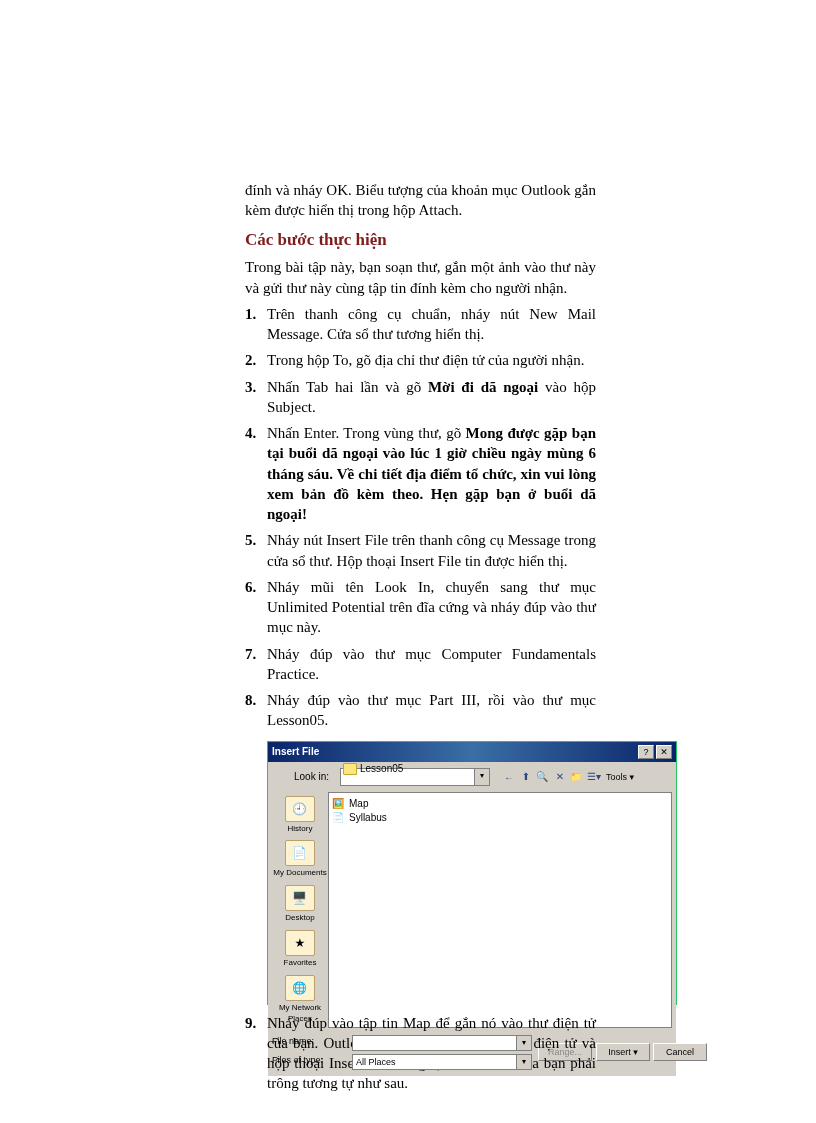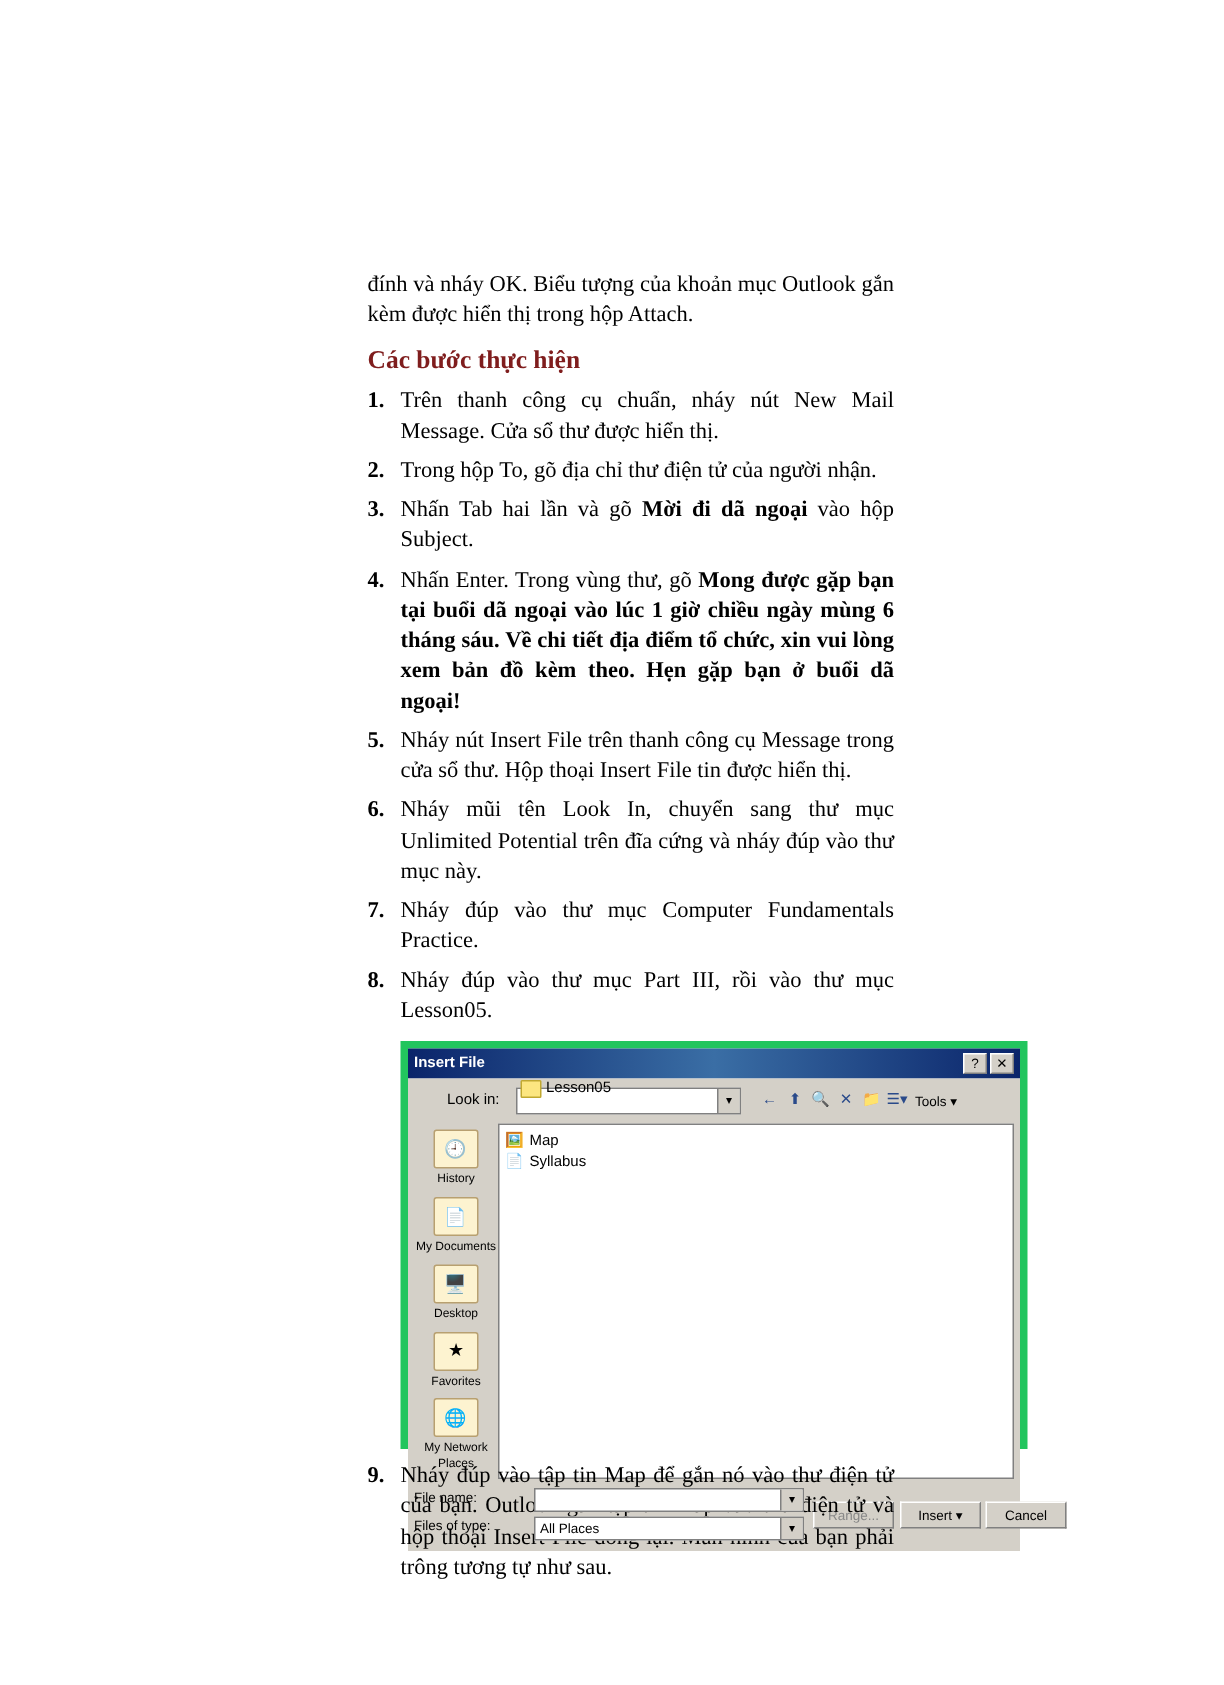--- a/index.html
+++ b/index.html
@@ -42,21 +42,21 @@
   ol.steps > li .txt {
     flex: 1;
   }
   .bold { font-weight: bold; }
   .dialog-wrap {
     margin: 10px 0 8px 22px;
   }
   .dialog {
     width: 408px;
     height: 262px;
-    border: 5px solid #22c55e;
+    border: 1px solid #22c55e;
     background: #fff;
     display: flex;
     flex-direction: column;
     font-family: Tahoma, Arial, sans-serif;
     font-size: 10px;
   }
   .titlebar {
     height: 20px;
     background: linear-gradient(to right, #0a246a, #3a6ea5, #0a246a);
     color: #fff;
@@ -262,25 +262,26 @@
 </style>
 </head>
 <body>
 
 <div class="page">
 
   <p class="para">đính và nháy OK. Biểu tượng của khoản mục Outlook gắn kèm được hiển thị trong hộp Attach.</p>
 
   <h3 class="section">Các bước thực hiện</h3>
 
+  <p class="para">Trong bài tập này, bạn soạn thư, gắn một ảnh vào thư này và gửi thư này cùng tập tin đính kèm cho người nhận.</p>
 
   <ol class="steps">
     <li>
       <span class="num">1.</span>
-      <span class="txt">Trên thanh công cụ chuẩn, nháy nút New Mail Message. Cửa sổ thư được hiển thị.</span>
+      <span class="txt">Trên thanh công cụ chuẩn, nháy nút New Mail Message. Cửa sổ thư tương hiển thị.</span>
     </li>
     <li>
       <span class="num">2.</span>
       <span class="txt">Trong hộp To, gõ địa chỉ thư điện tử của người nhận.</span>
     </li>
     <li>
       <span class="num">3.</span>
       <span class="txt"><span>Nhấn Tab hai lần và gõ </span><span class="bold">Mời đi dã ngoại</span><span> vào hộp Subject.</span></span>
     </li>
     <li>

